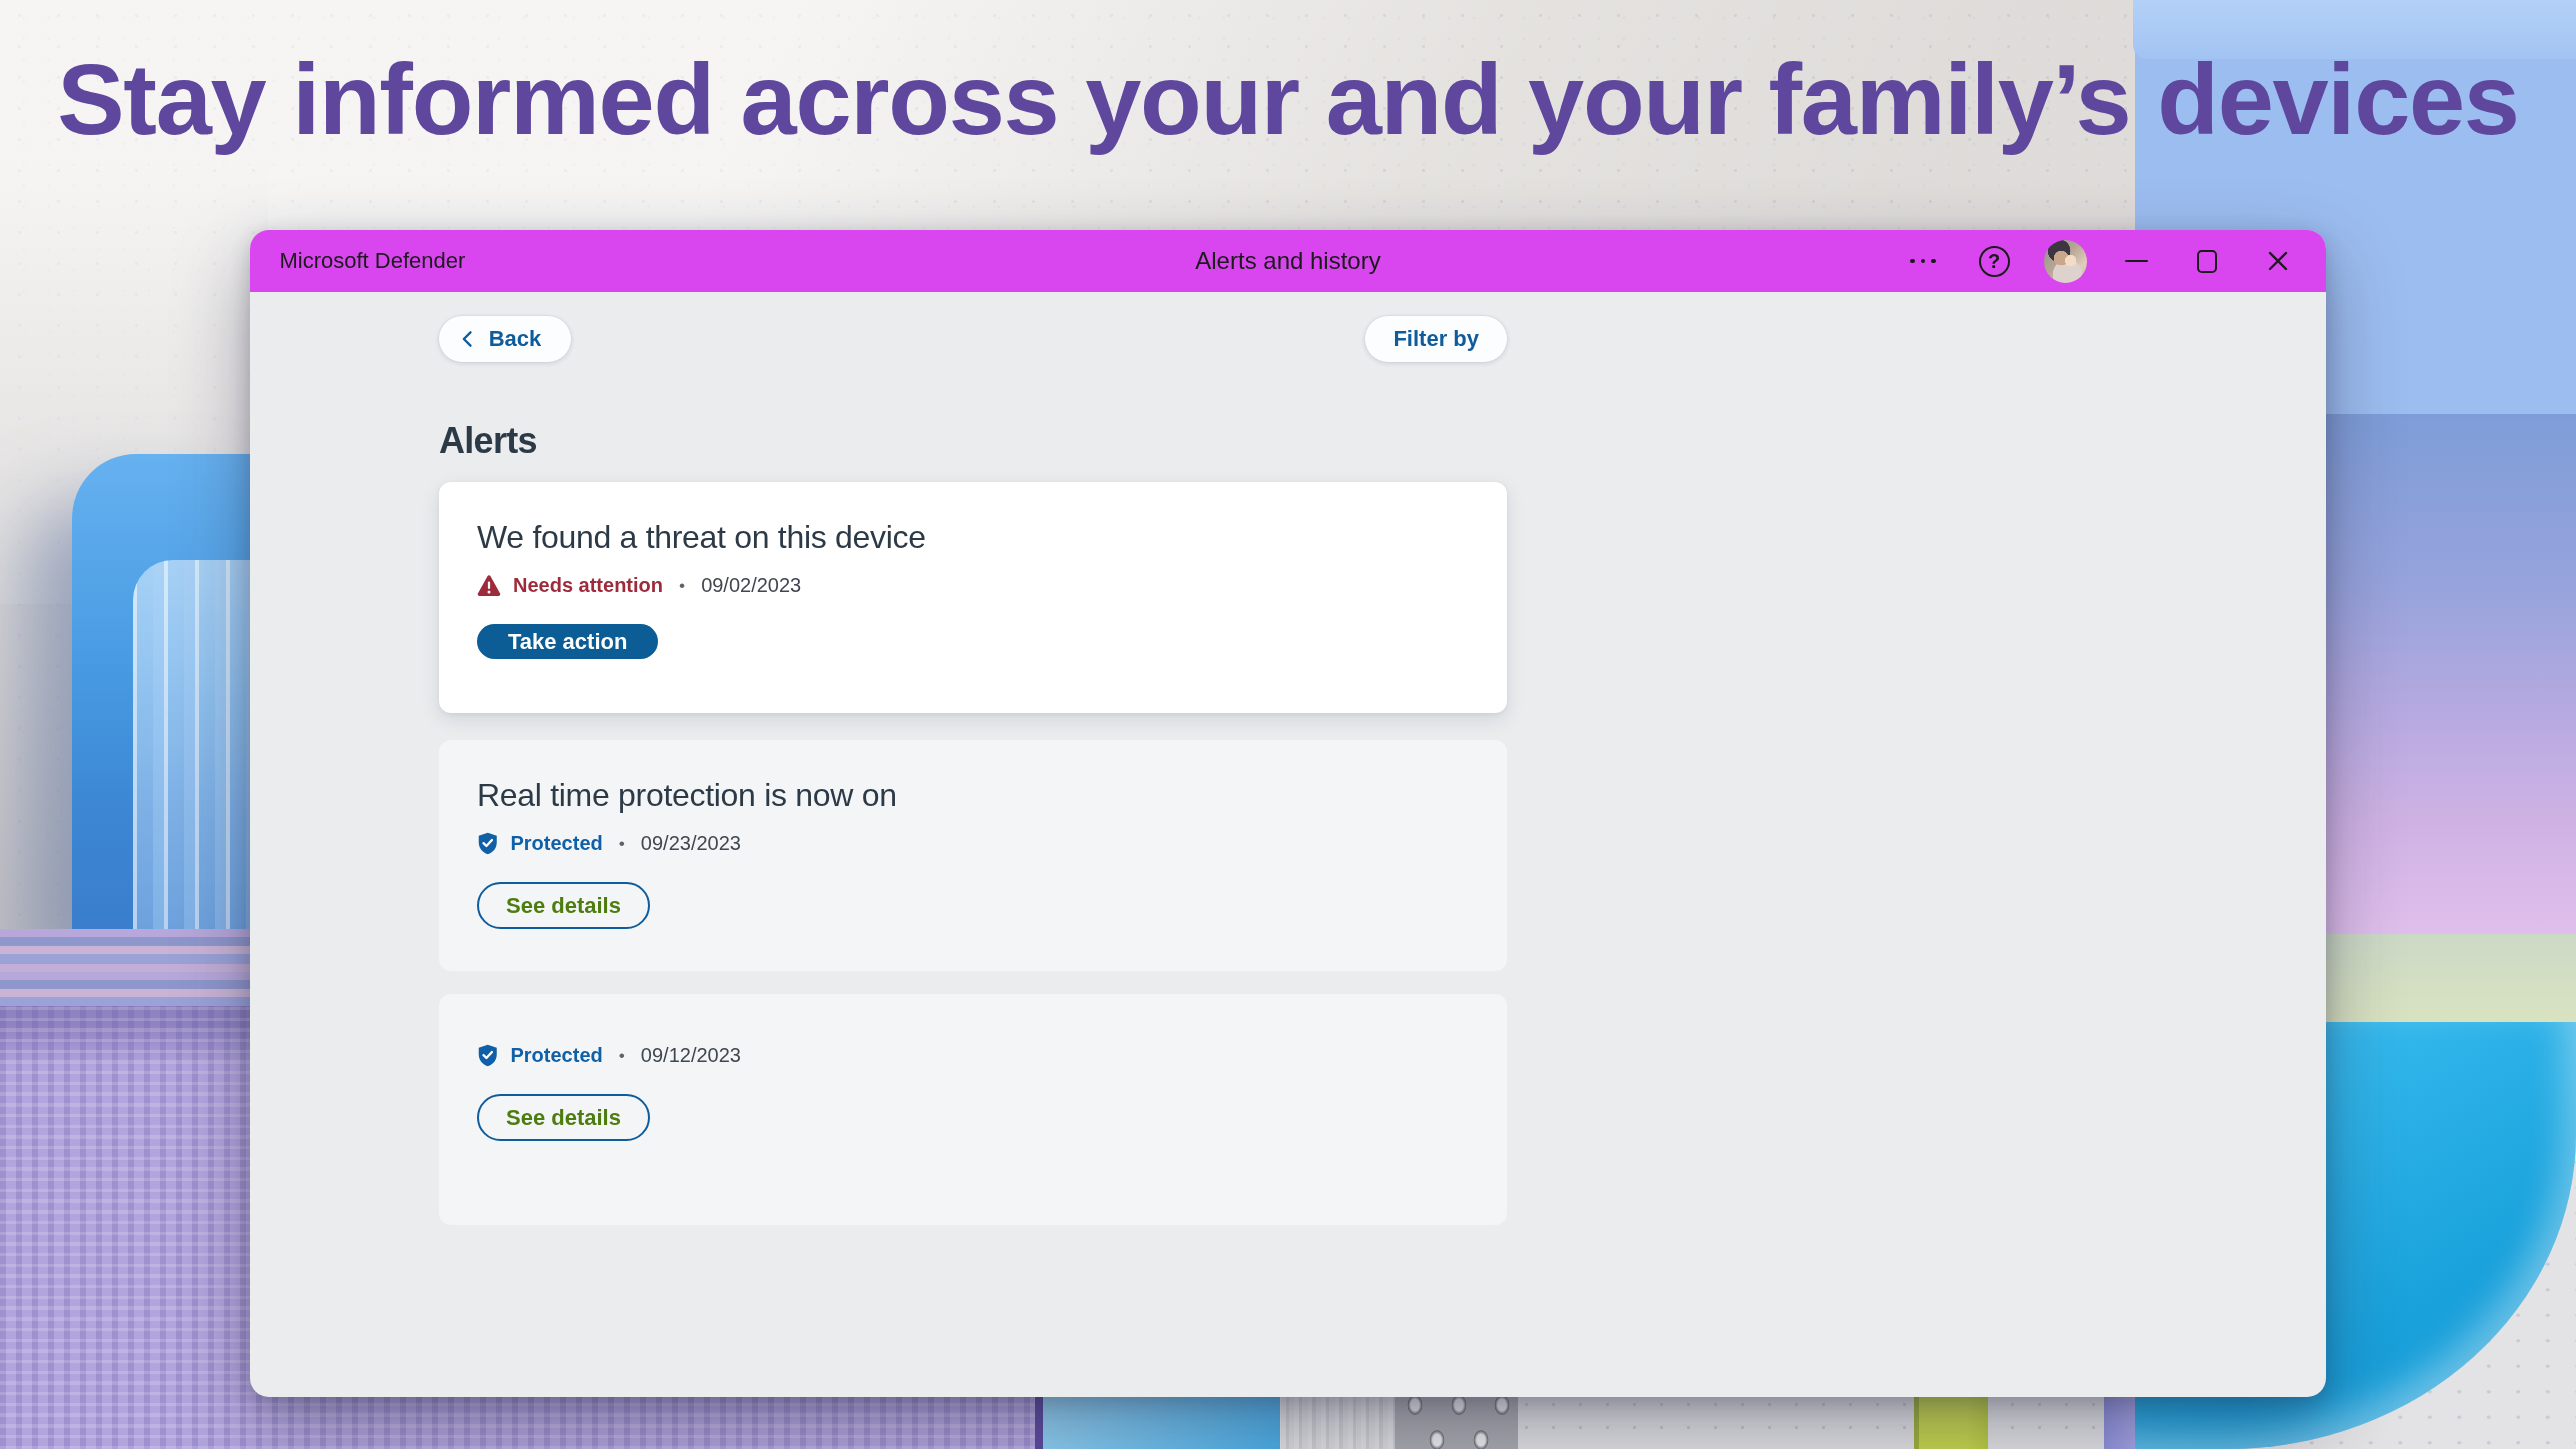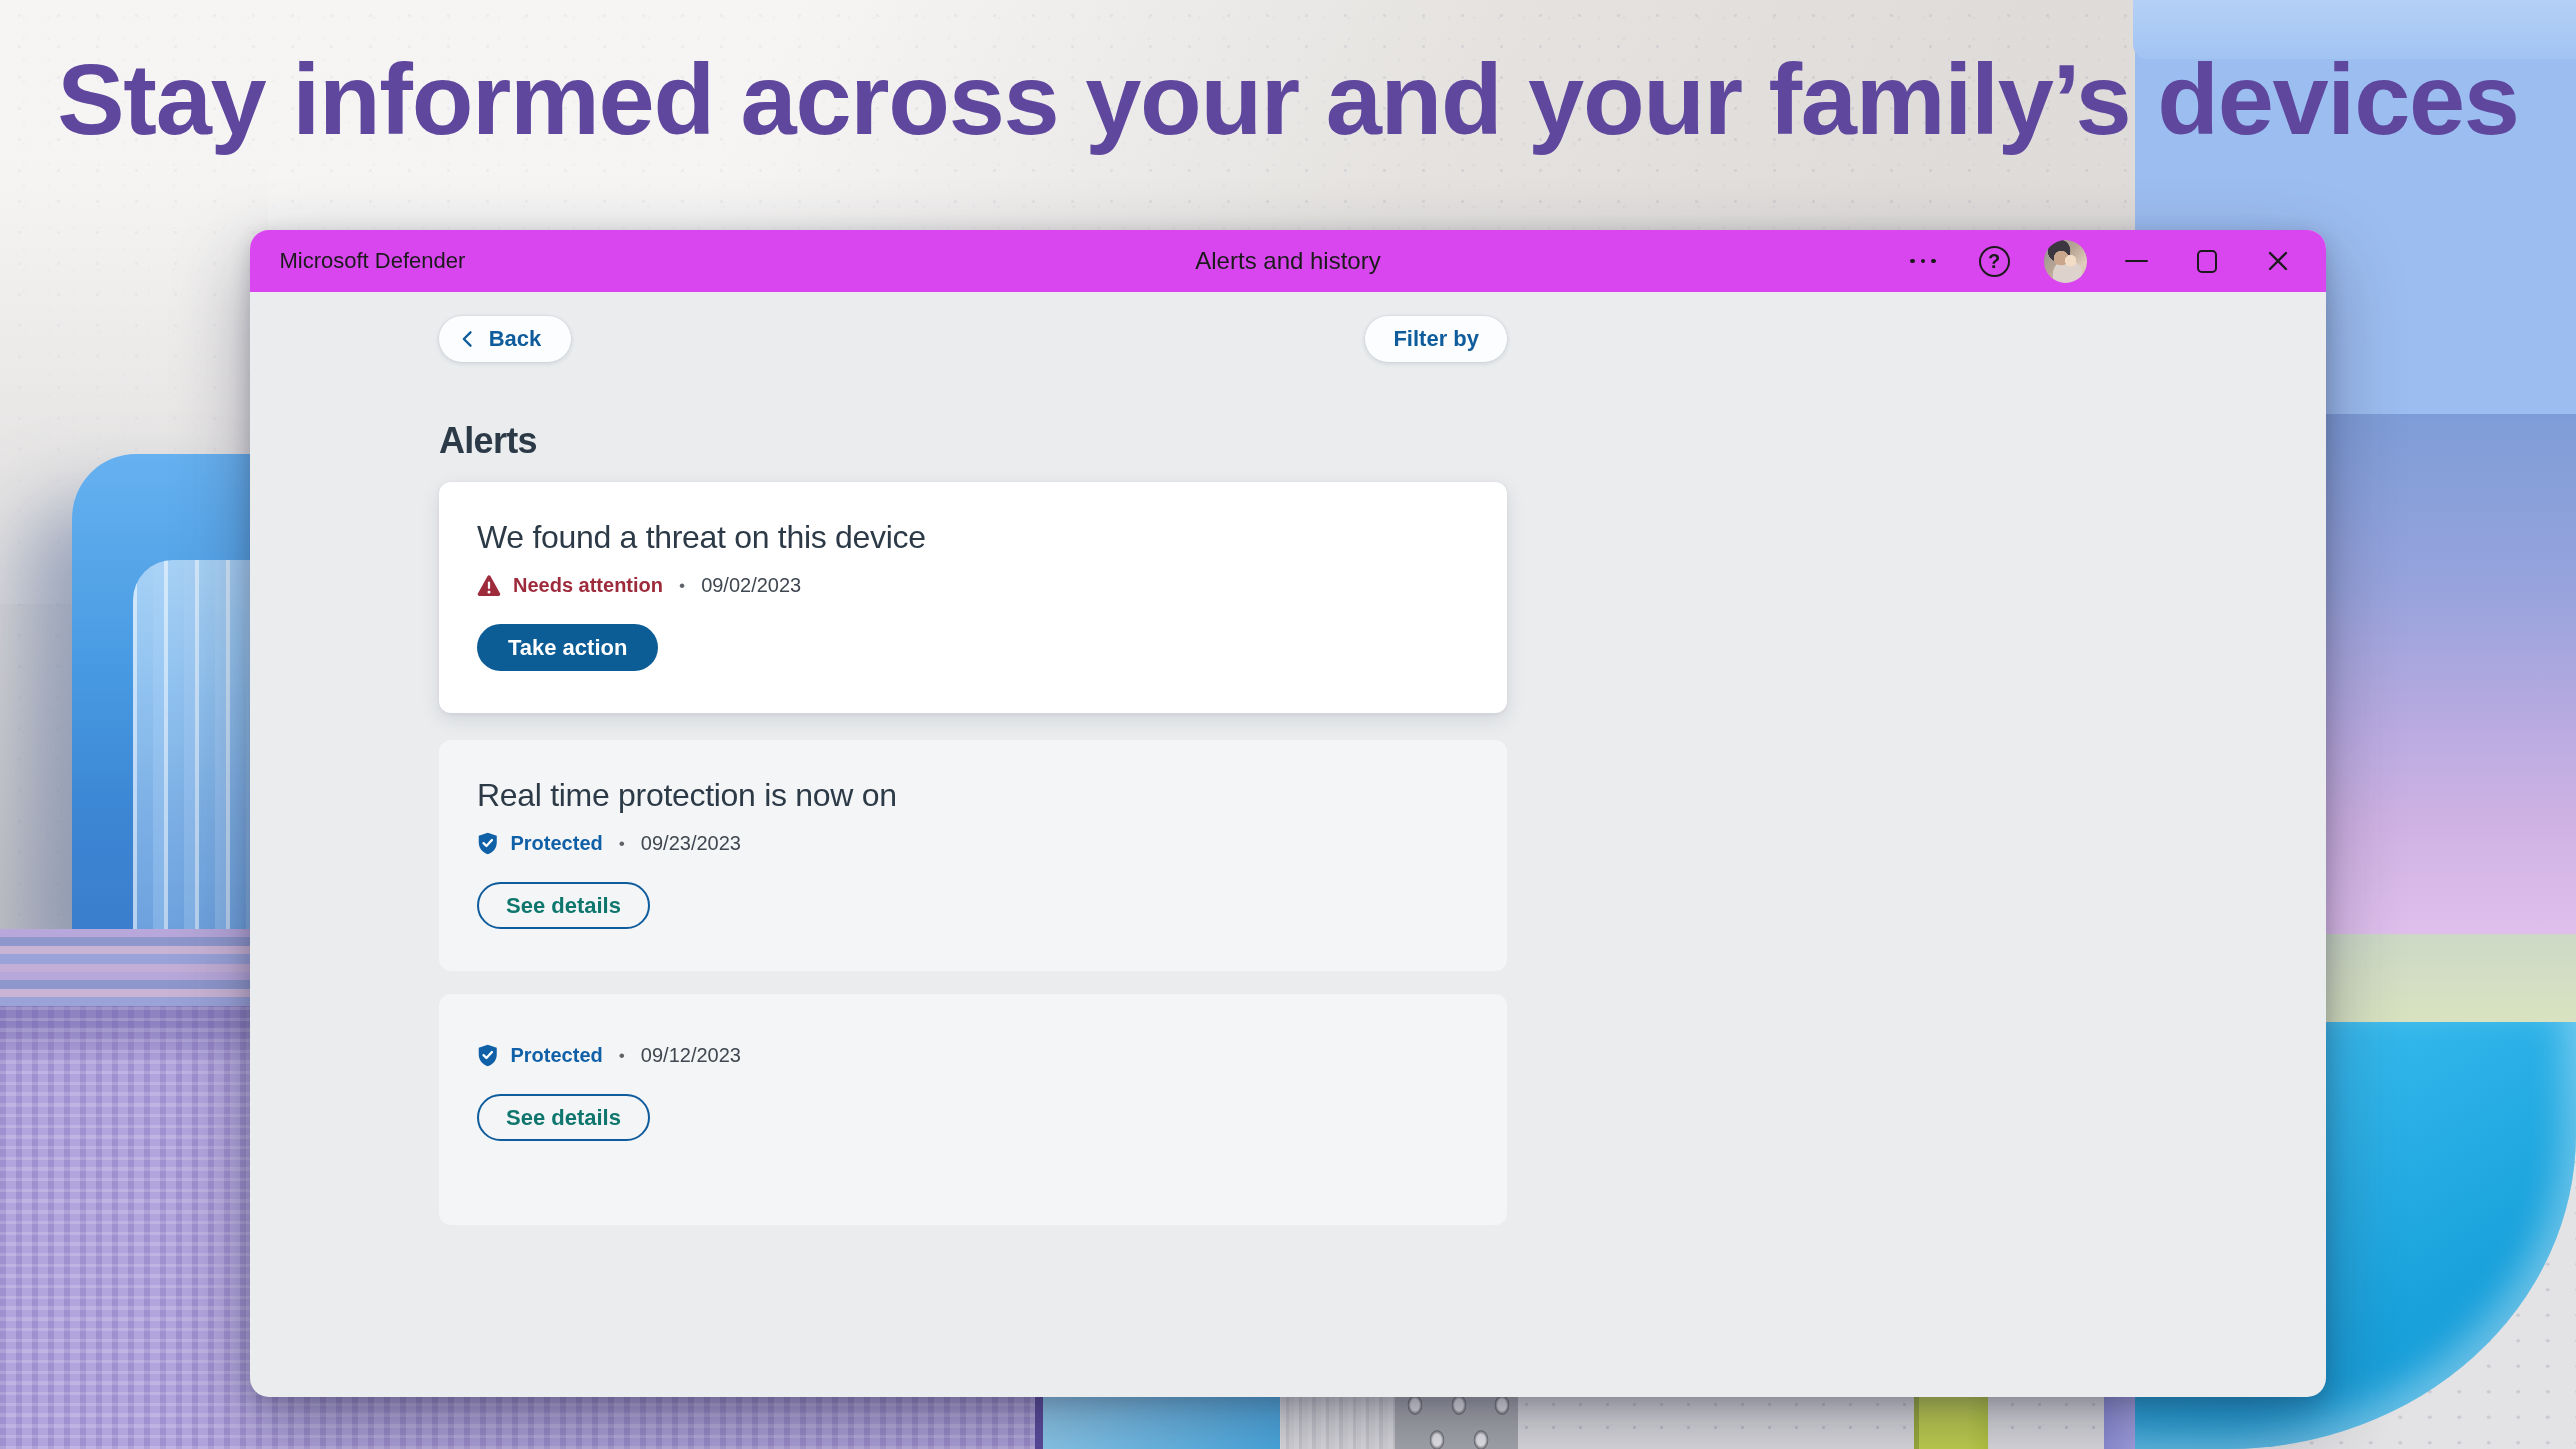--- a/index.html
+++ b/index.html
@@ -196,27 +196,27 @@
 
   .card-title { font-size:32px; font-weight:400; letter-spacing:-0.3px; color:#2c3a47; line-height:42px; }
 
   .status-row { margin-top:16px; display:flex; align-items:center; gap:12px; font-size:20px; }
   .status-attention { color:#9e2b3b; font-weight:700; }
   .status-protected { color:#1060a8; font-weight:700; }
   .status-bullet { color:#5f6368; font-size:17.4px; margin:0 4px; }
   .status-date { color:#3f4750; }
 
   .btn-primary {
-    margin-top:27px; height:47px; padding:0 31px; border:none; border-radius:23.5px;
+    margin-top:27px; height:35px; padding:0 31px; border:none; border-radius:23.5px;
     background:#0c5c95; color:#ffffff; font-size:22px; font-weight:700; cursor:pointer;
     display:inline-flex; align-items:center;
   }
   .btn-outline {
     margin-top:27px; height:47px; padding:0 27px; border-radius:23.5px;
-    border:2px solid #0f5c9c; background:transparent; color:#0f766e;
+    border:2px solid #0f5c9c; background:transparent; color:#4d7c0f;
     font-size:22px; font-weight:700; cursor:pointer;
     display:inline-flex; align-items:center;
   }
   .icon-svg { display:block; }
 </style>
 </head>
 <body>
 
 <div class="bg bg-base"></div>
 <div class="bg bg-wall-light"></div>

